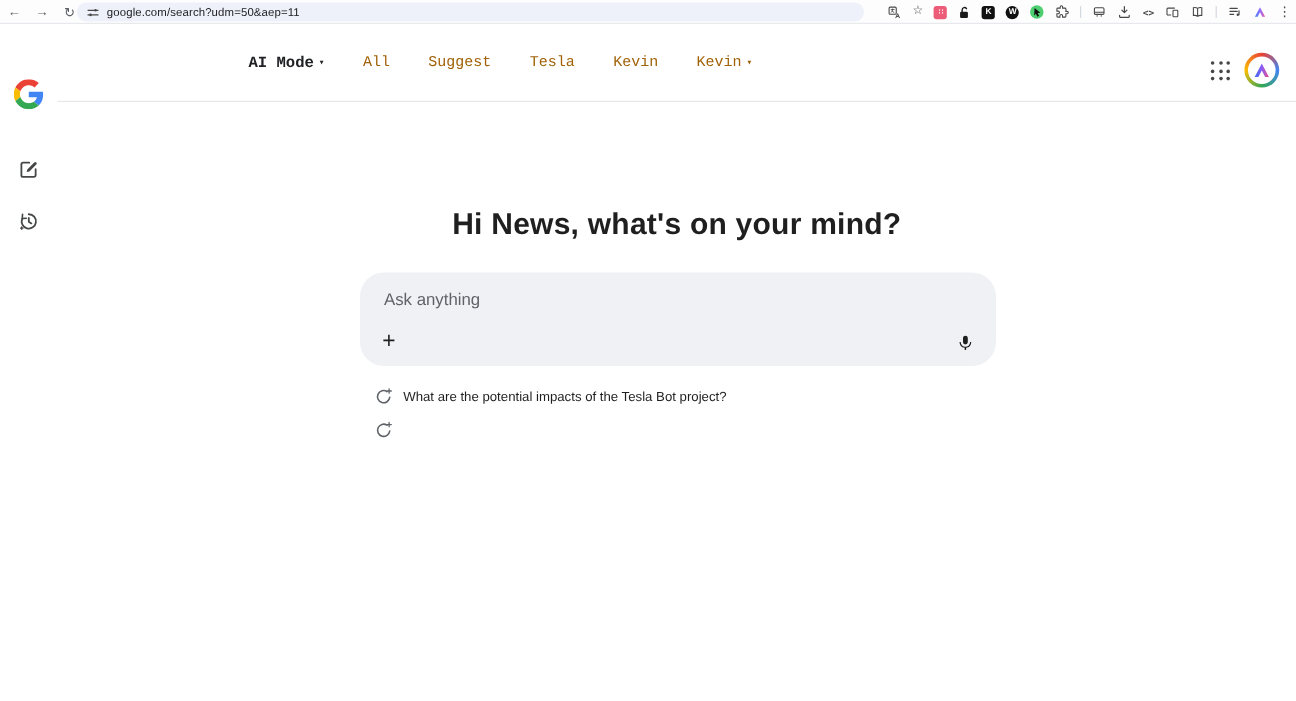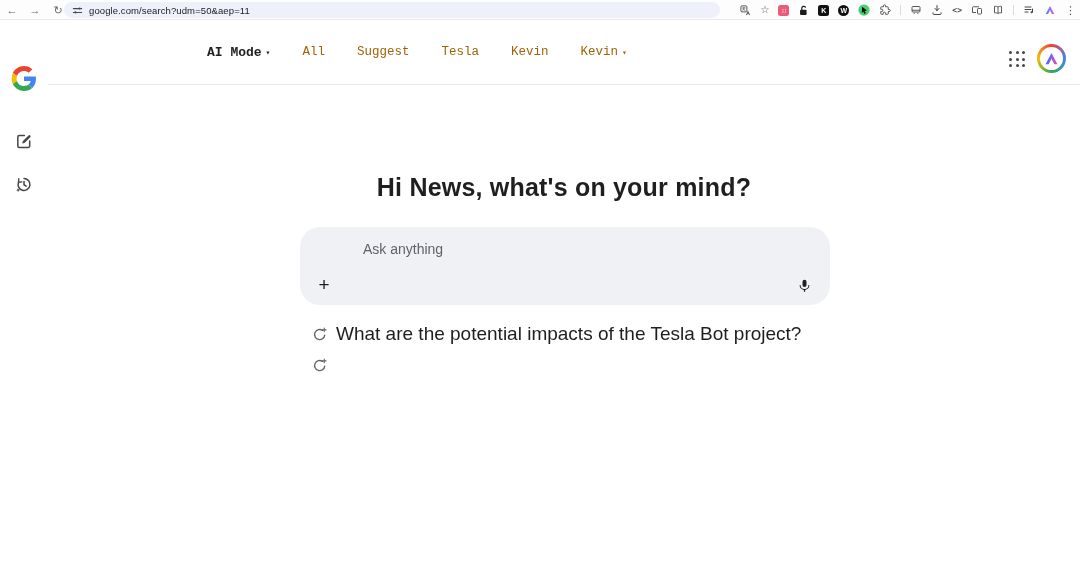--- a/index.html
+++ b/index.html
@@ -47,30 +47,30 @@
   .avatar-inner { width:23px; height:23px; border-radius:50%; background:#fff;
                   display:flex; align-items:center; justify-content:center; }
 
   
   .greeting { position:absolute; left:48px; right:0; top:173px; text-align:center;
               font-size:25px; font-weight:bold; color:#1f1f1f; letter-spacing:.2px; }
   .searchbox { position:absolute; left:300px; top:227px; width:530px; height:78px;
                background:#f0f1f4; border-radius:20px; }
   .searchbox input { position:absolute; left:20px; top:10px; width:420px; height:24px;
                border:none; outline:none; background:transparent; font-size:14px;
-               font-family:"Liberation Sans",sans-serif; color:#202124;margin-left:43px; }
+               font-family:"Liberation Sans",sans-serif; color:#202124; }
   .searchbox input::placeholder { color:#5f6368; opacity:1; }
   .plus-btn { position:absolute; left:12px; bottom:8px; width:24px; height:24px;
               display:flex; align-items:center; justify-content:center;
               font-size:19px; color:#1f1f1f; cursor:pointer; }
   .mic-btn { position:absolute; right:15px; bottom:9px; width:22px; height:22px;
              display:flex; align-items:center; justify-content:center; cursor:pointer; }
   .suggestions { position:absolute; left:312px; top:323px; display:flex; flex-direction:column; gap:13px; }
   .suggestion { display:flex; align-items:center; gap:9px; cursor:pointer; }
-  .suggestion span { font-size:19px; color:#1f1f1f; }
+  .suggestion span { font-size:11px; color:#1f1f1f; }
 </style>
 </head>
 <body>
 
 <div class="toolbar">
   <div class="navbtn" style="left:3px">←</div>
   <div class="navbtn" style="left:26px">→</div>
   <div class="navbtn" style="left:49px">↻</div>
 
   <div class="omnibox">

